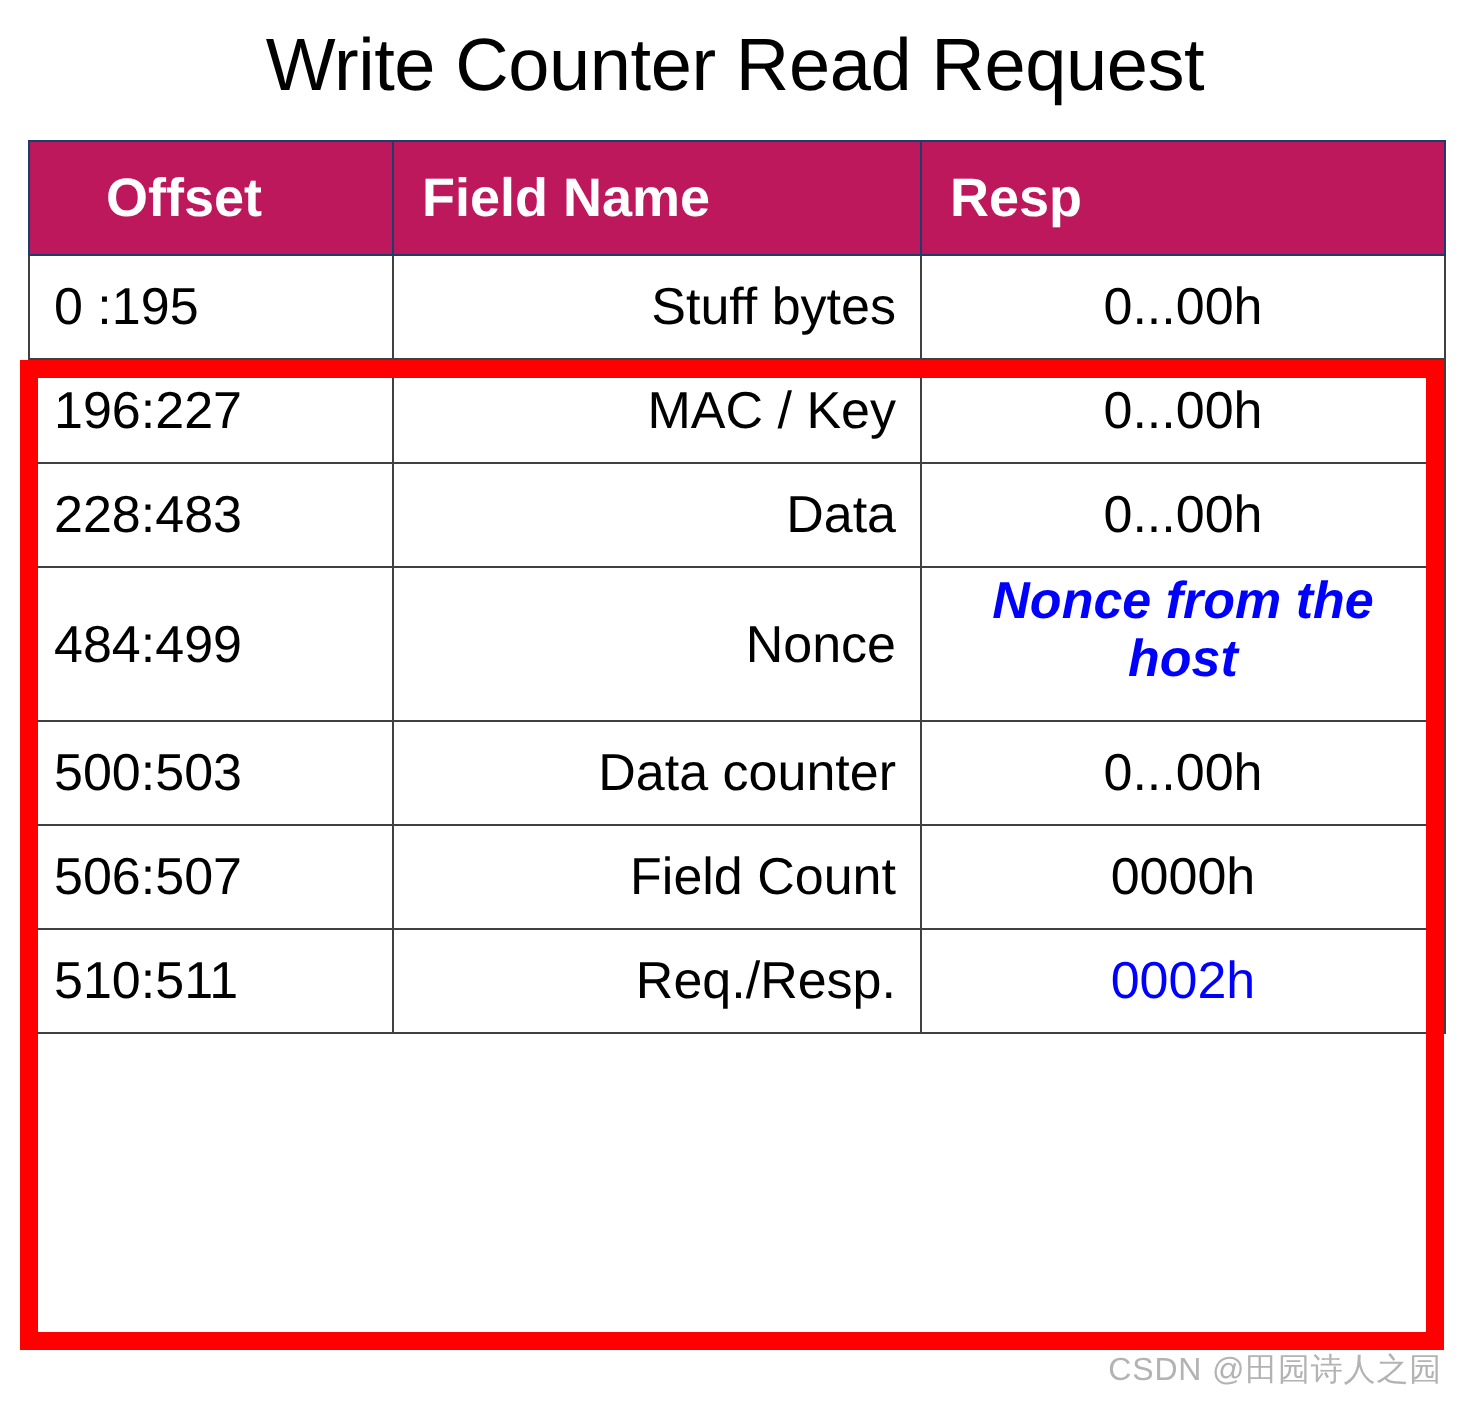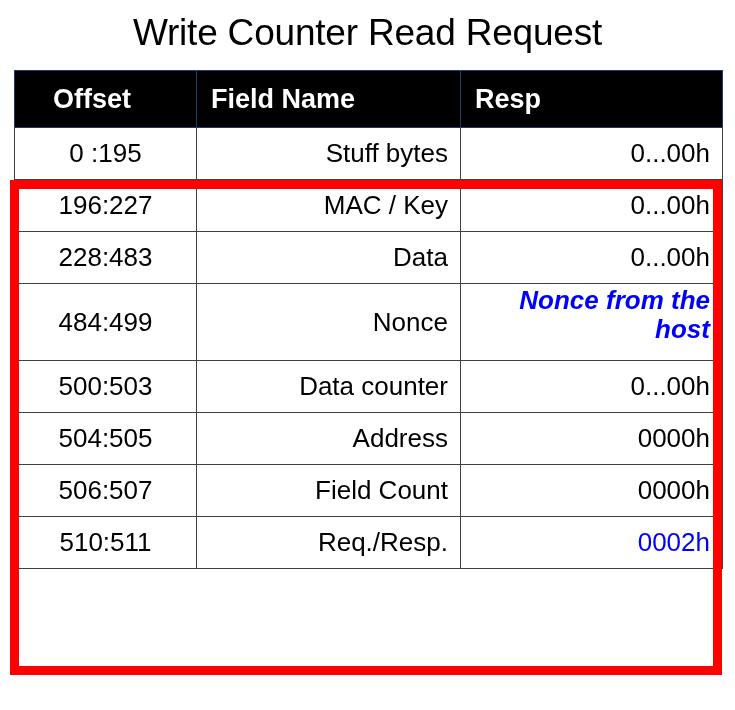--- a/index.html
+++ b/index.html
@@ -57,40 +57,40 @@
     border: 1px solid #404040;
     padding: 0 12px;
     font-size: 26px;
     color: #000000;
     vertical-align: middle;
     box-sizing: border-box;
   }
 
   
   table.spec-table thead th {
-    background: #000000;
+    background: #be185d;
     color: #ffffff;
     font-weight: bold;
     font-size: 27px;
     height: 57px;
     text-align: left;
     border-color: #1d3c6b;
     padding-left: 14px;
   }
   table.spec-table thead th.th-offset { text-align: left; padding-left: 38px; }
 
   
   table.spec-table tbody td { height: 52px; }
   td.cell-offset {
-    text-align: center;
+    text-align: left;
     white-space: pre;
     margin-left: 28px;
   }
   td.cell-field { text-align: right; margin-left: 40px; }
-  td.cell-value { text-align: right; }
+  td.cell-value { text-align: center; }
 
   td.cell-value.v-blue-italic {
     color: #0000FF;
     font-style: italic;
     font-weight: bold;
     line-height: 1.12;
     padding-top: 2px;
     padding-bottom: 16px;
   }
   td.cell-value.v-blue {
@@ -170,39 +170,35 @@
           <td class="cell-field">Nonce</td>
           <td class="cell-value v-blue-italic">Nonce from the host</td>
         </tr>
 
         <tr>
           <td class="cell-offset">500:503</td>
           <td class="cell-field">Data counter</td>
           <td class="cell-value">0...00h</td>
         </tr>
 
-        <tr>
-          <td class="cell-offset">504:505</td>
-          <td class="cell-field">Address</td>
-          <td class="cell-value">0000h</td>
-        </tr>
 
         <tr>
           <td class="cell-offset">506:507</td>
           <td class="cell-field">Field Count</td>
           <td class="cell-value">0000h</td>
         </tr>
 
 
         <tr>
           <td class="cell-offset">510:511</td>
           <td class="cell-field">Req./Resp.</td>
           <td class="cell-value v-blue">0002h</td>
         </tr>
 
       </tbody>
     </table>
   </div>
 
   <div class="highlight-box"></div>
 
+  <div class="watermark">CSDN @田园诗人之园</div>
 
 </div>
 
 </body></html>

